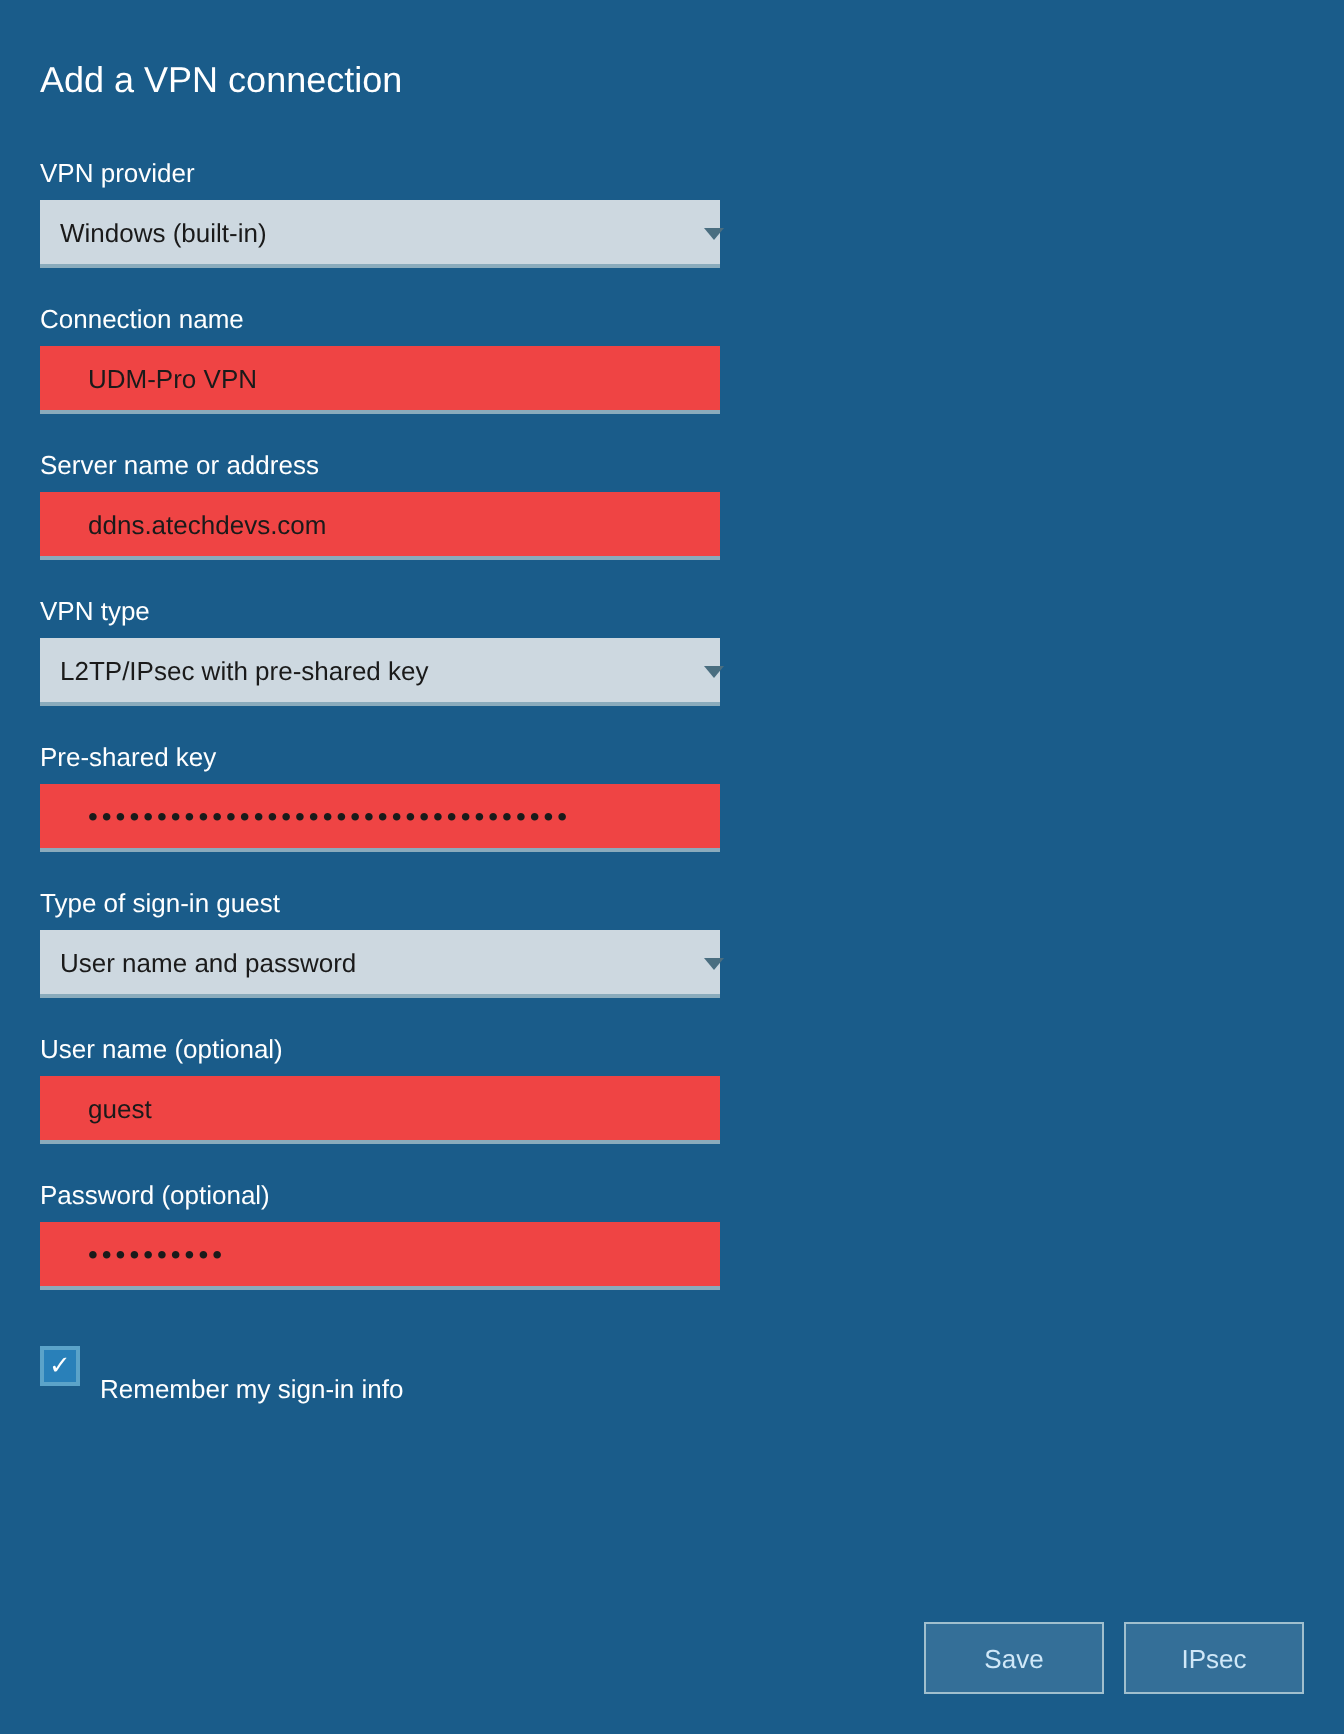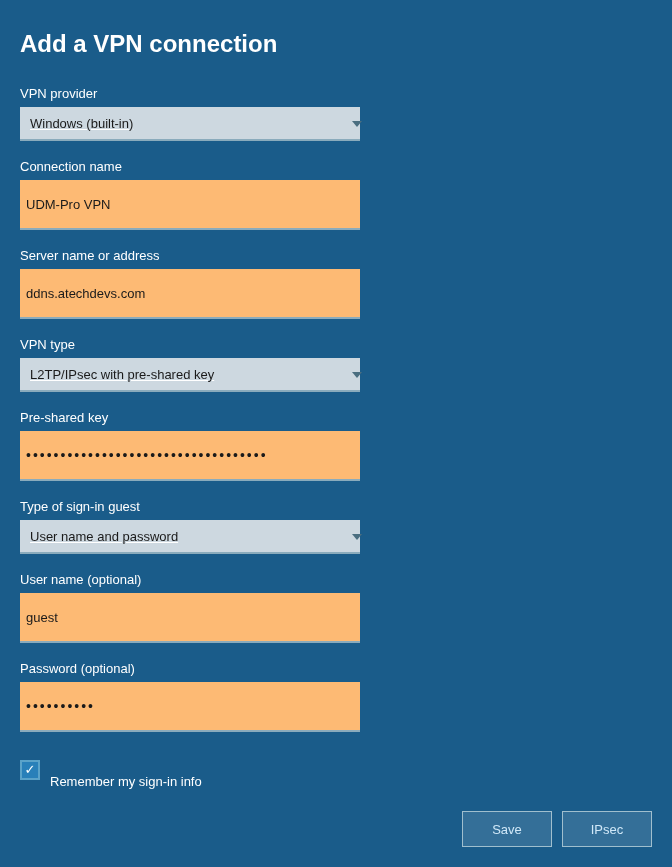--- a/index.html
+++ b/index.html
@@ -20,58 +20,57 @@
     .page-container {
       width: 672px;
       height: 867px;
       background-color: #1e5f8e;
       padding: 30px 20px 20px 20px;
       position: relative;
       background: #1a5c8a;
     }
 
     .page-title {
-      font-size: 24px;
-      font-weight: 700;
+      font-size: 18px;
+      font-weight: 400;
       color: #ffffff;
       margin-bottom: 28px;
     }
 
     .field-group {
       margin-bottom: 18px;
     }
 
     .field-label {
       font-size: 13px;
       color: #ffffff;
       margin-bottom: 6px;
       display: block;
     }
 
     .field-input {
       width: 340px;
-      height: 50px;
-      background-color: #fdba74;
+      height: 34px;
+      background-color: #ef4444;
       border: none;
       border-bottom: 2px solid #8aabbc;
-      padding: 0 6px;
+      padding: 0 24px;
       font-size: 13px;
       color: #1a1a1a;
       outline: none;
       display: block;
     }
 
     .field-input::placeholder {
       color: #666;
     }
 
     .dropdown-wrapper {
       position: relative;
       width: 352px;
-      text-decoration: underline;
     }
 
     .field-select {
       width: 340px;
       height: 34px;
       background-color: #cdd8e0;
       border: none;
       border-bottom: 2px solid #8aabbc;
       padding: 0 10px;
       font-size: 13px;

